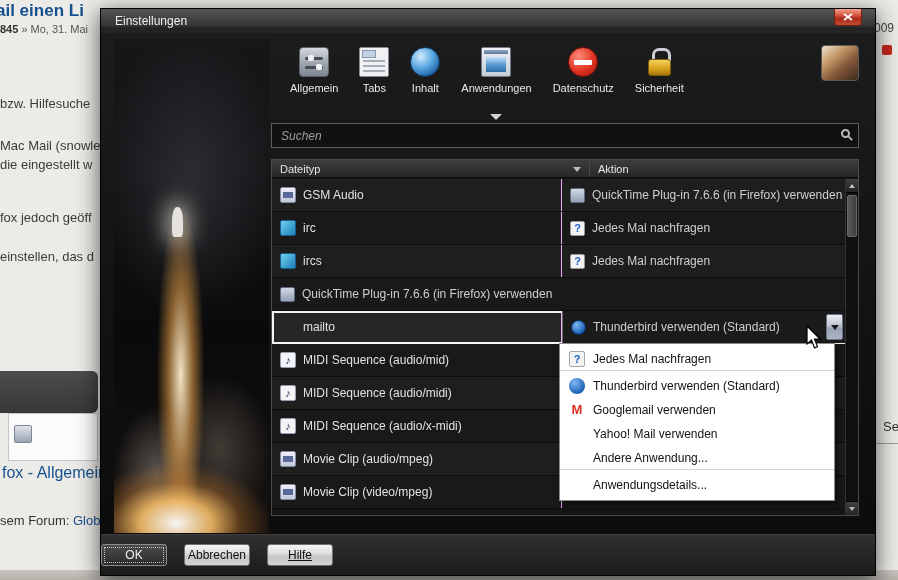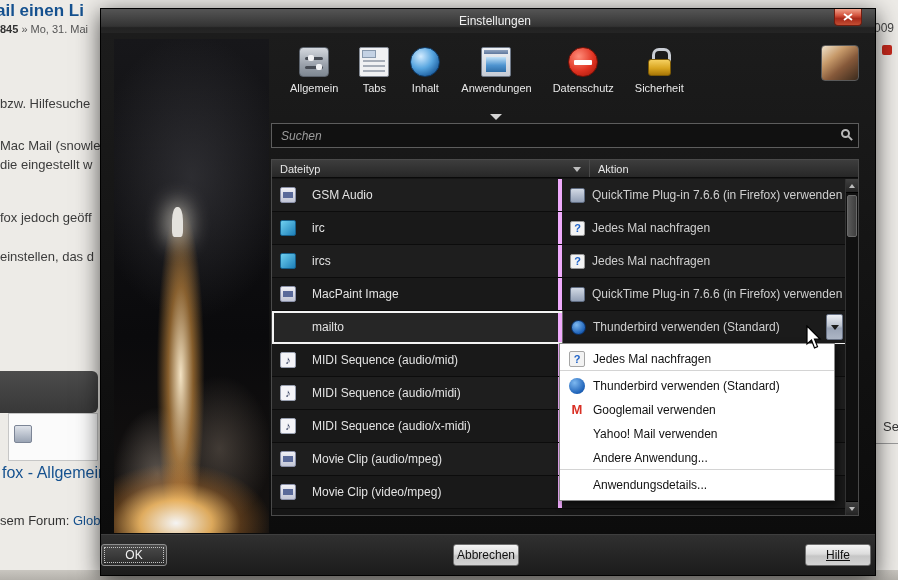--- a/index.html
+++ b/index.html
@@ -24,21 +24,21 @@
   .pg-footer { left:0; top:513px; font-size:13px; color:#333; white-space:nowrap; }
   .pg-footer .lnk { color:#15518f; }
   .pg-right-top { left:874px; top:21px; font-size:12px; color:#444; }
   .pg-red-bit { left:882px; top:45px; width:10px; height:10px; background:#c5281c; border-radius:2px; }
   .pg-se { left:883px; top:419px; font-size:13px; color:#333; }
   .pg-hr { left:876px; top:443px; width:22px; height:1px; background:#9b9b9b; }
   .pg-bottomstrip { left:0; top:570px; width:898px; height:10px; background:linear-gradient(#c9c6c0,#b4b1ab); }
 
   
   .dialog { position:absolute; left:100px; top:8px; width:776px; height:568px; background:#0f0f0f; border:1px solid #000; box-shadow:0 5px 22px rgba(0,0,0,.65), inset 0 0 0 1px #3a3a3a; }
-  .titlebar { position:relative; height:36px; background:linear-gradient(#555,#333 48%,#222 52%,#2b2b2b); color:#f0f0f0; font-size:12px; line-height:24px; padding-left:14px;text-align:center; }
+  .titlebar { position:relative; height:36px; background:linear-gradient(#555,#333 48%,#222 52%,#2b2b2b); color:#f0f0f0; font-size:12px; line-height:24px; padding-left:14px; }
   .close-btn { position:absolute; right:13px; top:0; width:28px; height:17px; background:linear-gradient(#f0a28c,#d4543f 40%,#a8291a 60%,#c24e33); border:1px solid #6e1d10; border-top:none; border-radius:0 0 4px 4px; display:flex; align-items:center; justify-content:center; cursor:pointer; }
 
   .dlg-content { position:absolute; left:0; top:24px; right:0; bottom:41px; background:linear-gradient(#1c1c1c,#101010 70%,#0c0c0c); overflow:hidden; }
 
   
   .shuttle { position:absolute; left:13px; top:6px; width:155px; height:494px; background:
       radial-gradient(ellipse 95px 60px at 40% 98%, rgba(255,255,255,.95), rgba(255,195,105,.85) 38%, rgba(205,125,45,.35) 68%, rgba(0,0,0,0) 100%),
       radial-gradient(ellipse 24px 170px at 43% 68%, rgba(255,238,205,.95), rgba(255,175,75,.5) 52%, rgba(0,0,0,0) 100%),
       radial-gradient(ellipse 62px 95px at 28% 88%, rgba(165,152,140,.5), rgba(0,0,0,0) 70%),
       radial-gradient(ellipse 75px 105px at 68% 83%, rgba(125,112,100,.45), rgba(0,0,0,0) 70%),
@@ -83,21 +83,21 @@
 
   
   .listbox { position:absolute; left:170px; top:126px; width:588px; height:357px; border:1px solid #4a4a4a; background:#151515; }
   .lb-header { height:18px; display:flex; background:linear-gradient(#3d3d3d,#272727); border-bottom:1px solid #0a0a0a; color:#e6e6e6; font-size:11px; }
   .lb-col-type { width:318px; padding-left:8px; line-height:18px; position:relative; border-right:1px solid #4a4a4a; cursor:pointer; }
   .sort-arrow { position:absolute; right:8px; top:7px; width:0; height:0; border-left:4px solid rgba(0,0,0,0); border-right:4px solid rgba(0,0,0,0); border-top:5px solid #bdbdbd; }
   .lb-col-action { flex:1; padding-left:8px; line-height:18px; cursor:pointer; }
   .lb-body { position:absolute; top:19px; left:0; right:13px; bottom:0; overflow:hidden; }
   .row { height:33px; display:flex; align-items:center; border-bottom:1px solid #0c0c0c; background:#1e1e1e; color:#e2e2e2; font-size:12px; cursor:pointer; }
   .row:nth-child(even) { background:#191919; }
-  .type-cell { width:290px; display:flex; align-items:center; gap:16px; padding-left:8px; border-right:4px solid #f0abfc; height:100%; }
+  .type-cell { width:290px; display:flex; align-items:center; gap:7px; padding-left:8px; border-right:1px solid #f0abfc; height:100%; }
   .action-cell { flex:1; display:flex; align-items:center; gap:7px; padding-left:8px; color:#cfcfcf; position:relative; height:100%; white-space:nowrap; overflow:hidden; }
   .row.selected { position:relative; z-index:2; background:#262626; outline:2px solid #f4f4f4; outline-offset:-2px; }
   .row.selected .action-cell { background:#1b1b1b; border-left:1px solid #6a6a6a; }
   .drop-btn { display:none; }
   .row.selected .drop-btn { display:flex; position:absolute; right:2px; top:3px; bottom:3px; width:17px; background:linear-gradient(#eceff4,#bcc3cf 45%,#99a3b5 55%,#adb6c5); border:1px solid #68structure; border:1px solid #687285; border-radius:2px; align-items:center; justify-content:center; cursor:pointer; }
   .drop-btn i { width:0; height:0; border-left:4px solid rgba(0,0,0,0); border-right:4px solid rgba(0,0,0,0); border-top:5px solid #1c1c1c; }
 
   .ft-icon { width:16px; height:16px; flex:0 0 16px; border-radius:2px; }
   .ft-media { background:linear-gradient(#f0f0f6,#c2c6d6); border:1px solid #8a90a8; position:relative; }
   .ft-media::after { content:""; position:absolute; left:2px; right:2px; top:4px; bottom:4px; background:#5a6a9a; }
@@ -126,21 +126,21 @@
   .menu-item { display:flex; align-items:center; gap:8px; height:24px; padding:0 10px 0 9px; font-size:12px; color:#111; cursor:pointer; }
   .menu-item.group-end { border-bottom:1px solid #d4d4d4; margin-bottom:3px; }
   .mi-icon { width:16px; height:16px; flex:0 0 16px; }
   .mi-ask { background:#f3f3f3; border:1px solid #a5a5a5; position:relative; border-radius:2px; }
   .mi-ask::after { content:"?"; position:absolute; inset:0; color:#1e62c8; font-weight:bold; font-size:11px; line-height:14px; text-align:center; }
   .mi-thunderbird { border-radius:50%; background:radial-gradient(circle at 35% 30%, #7db8f0, #1e62b8 70%, #0d3f86); }
   .mi-gmail { position:relative; }
   .mi-gmail::after { content:"M"; position:absolute; inset:0; color:#d93025; font-weight:bold; font-size:13px; line-height:16px; text-align:center; }
 
   
-  .bottombar { position:absolute; left:0; right:0; bottom:0; height:41px; background:linear-gradient(#303030,#1b1b1b); border-top:1px solid #3e3e3e; display:flex; align-items:center; justify-content:space-between; gap:17px; padding-right:4px; }
+  .bottombar { position:absolute; left:0; right:0; bottom:0; height:41px; background:linear-gradient(#303030,#1b1b1b); border-top:1px solid #3e3e3e; display:flex; align-items:center; justify-content:flex-start; gap:17px; padding-right:19px; }
   .btn { min-width:66px; height:22px; font-size:12px; font-family:"Liberation Sans", sans-serif; border-radius:3px; cursor:pointer; }
   .btn-ok { background:linear-gradient(#4c4c4c,#2b2b2b); color:#f2f2f2; border:1px solid #8d8d8d; outline:1px dotted #c4c4c4; outline-offset:-4px; }
   .btn-light { background:linear-gradient(#f5f5f5,#dcdcdc 45%,#c6c6c6 55%,#d3d3d3); color:#111; border:1px solid #6f6f6f; }
   .btn-help { text-decoration:underline; }
 
   .cursor { position:absolute; left:806px; top:325px; z-index:10; pointer-events:none; }
 </style>
 </head>
 <body>
 
@@ -265,24 +265,20 @@
                 <span>ircs</span>
               </div>
               <div class="action-cell">
                 <span class="act-icon act-ask"></span>
                 <span>Jedes Mal nachfragen</span>
 
               </div>
             </div>
 
             <div class="row">
-              <div class="type-cell">
-                <span class="ft-icon ft-media"></span>
-                <span>MacPaint Image</span>
-              </div>
               <div class="action-cell">
                 <span class="act-icon act-plugin"></span>
                 <span>QuickTime Plug-in 7.6.6 (in Firefox) verwenden</span>
 
               </div>
             </div>
 
             <div class="row selected">
               <div class="type-cell">
                 <span class="ft-icon"></span>

